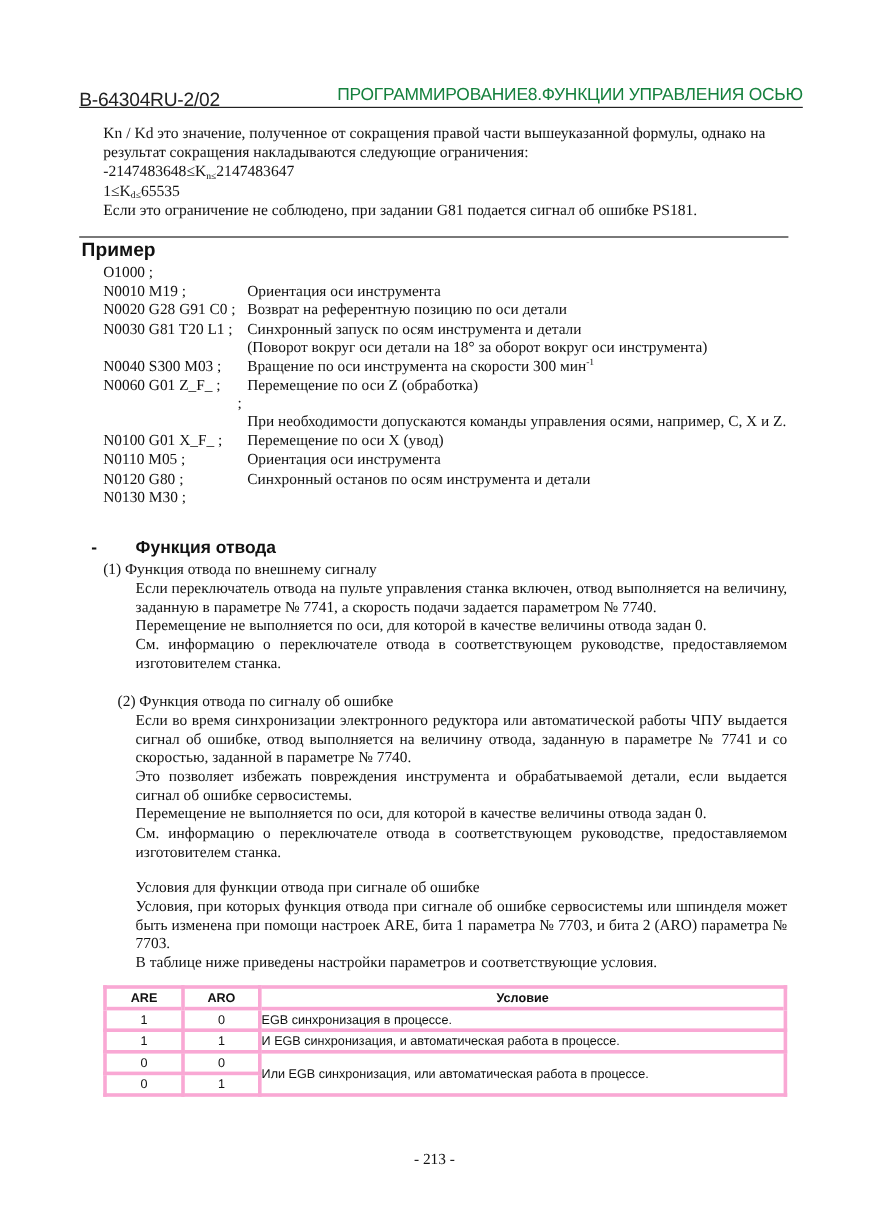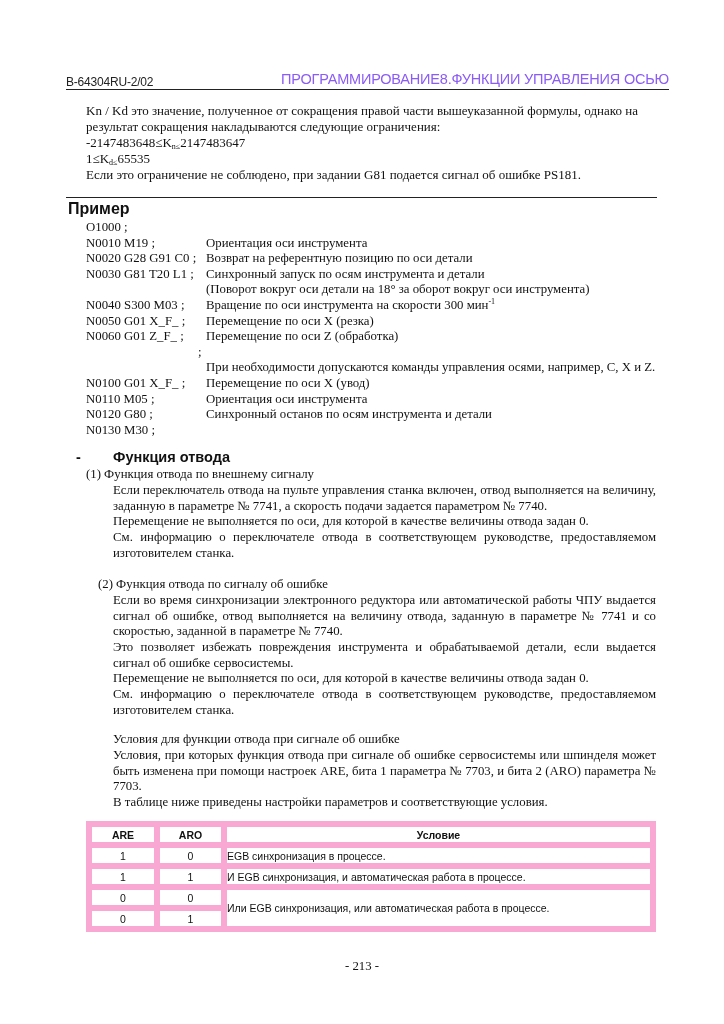--- a/index.html
+++ b/index.html
@@ -1,22 +1,22 @@
 <!DOCTYPE html>
 <html><head>
 <meta charset="utf-8">
 <style>
   html, body { margin:0; padding:0; background:#ffffff; }
   body { width:724px; height:1024px; position:relative; overflow:hidden; color:#111; }
   .serif { font-family: "Liberation Serif", "DejaVu Serif", serif; }
   .sans { font-family: "Liberation Sans", "DejaVu Sans", sans-serif; }
   .abs { position:absolute; white-space:nowrap; }
 
-  #header-left { left:66px; top:75px; font-size:12px; letter-spacing:-0.2px; color:#222; }
-  #header-right { right:55px; top:71px; font-size:14.5px; letter-spacing:-0.2px; color:#8b5cf6;margin-left:32px; }
+  #header-left { left:66px; top:75px; font-size:16px; letter-spacing:-0.2px; color:#222; }
+  #header-right { right:55px; top:71px; font-size:14.5px; letter-spacing:-0.2px; color:#15803d;margin-left:32px; }
   #header-rule { position:absolute; left:66px; right:55px; top:89px; height:0; border-top:1.3px solid #222; }
 
   .txt { font-size:13px; line-height:16px; }
   .intro { left:86px; }
   sub { font-size:8px; vertical-align:-2px; line-height:0; }
   sup { font-size:8px; vertical-align:5px; line-height:0; }
 
   #section-rule { position:absolute; left:66px; right:67px; top:197px; border-top:1.5px solid #222; }
   #example-title { left:68px; top:200px; font-size:16px; font-weight:bold; }
 
@@ -29,21 +29,21 @@
 
   #retract-dash { left:76px; top:449px; font-size:14.5px; font-weight:bold; }
   #retract-title { left:113px; top:449px; font-size:14.5px; font-weight:bold; }
 
   .para { position:absolute; left:113px; width:543px; font-size:12.8px; line-height:15.7px; text-align:justify; }
   .sublabel { position:absolute; left:86px; font-size:12.8px; line-height:15.7px; white-space:nowrap; }
 
   #cond-title { }
 
   table#cond-table { position:absolute; left:86px; top:821px; width:570px; border-collapse:collapse; font-size:10.5px; }
-  #cond-table td, #cond-table th { border:6px solid #f9a8d4; padding:0 0; height:15px; line-height:14px; }
+  #cond-table td, #cond-table th { border:3px solid #f9a8d4; padding:0 0; height:15px; line-height:14px; }
   #cond-table { border:2px solid #222; }
   #cond-table th { font-weight:bold; border-bottom:2px solid #222; text-align:center; }
   #cond-table .c { text-align:center; }
   #cond-table .col1 { width:62px; }
   #cond-table .col2 { width:61px; }
 
   #page-number { left:0; right:0; top:959px; text-align:center; font-size:12.8px; }
 </style>
 </head>
 <body>
@@ -79,24 +79,20 @@
       <span class="cmd">N0030 G81 T20 L1 ;</span>
       <span class="cmt">Синхронный запуск по осям инструмента и детали</span>
     </div>
   <div class="code-row">
       <span class="cmd"></span>
       <span class="cmt">(Поворот вокруг оси детали на 18° за оборот вокруг оси инструмента)</span>
     </div>
   <div class="code-row">
       <span class="cmd">N0040 S300 M03 ;</span>
       <span class="cmt"><span>Вращение по оси инструмента на скорости 300 мин</span><sup>-1</sup></span>
-    </div>
-  <div class="code-row">
-      <span class="cmd">N0050 G01 X_F_ ;</span>
-      <span class="cmt">Перемещение по оси X (резка)</span>
     </div>
   <div class="code-row">
       <span class="cmd">N0060 G01 Z_F_ ;</span>
       <span class="cmt">Перемещение по оси Z (обработка)</span>
     </div>
   <div class="code-row tall">
       <span class="cmd" style="left:112px;">;</span>
       <span class="cmt wrap">При необходимости допускаются команды управления осями, например, C, X и Z.</span>
     </div>
   <div class="code-row">

